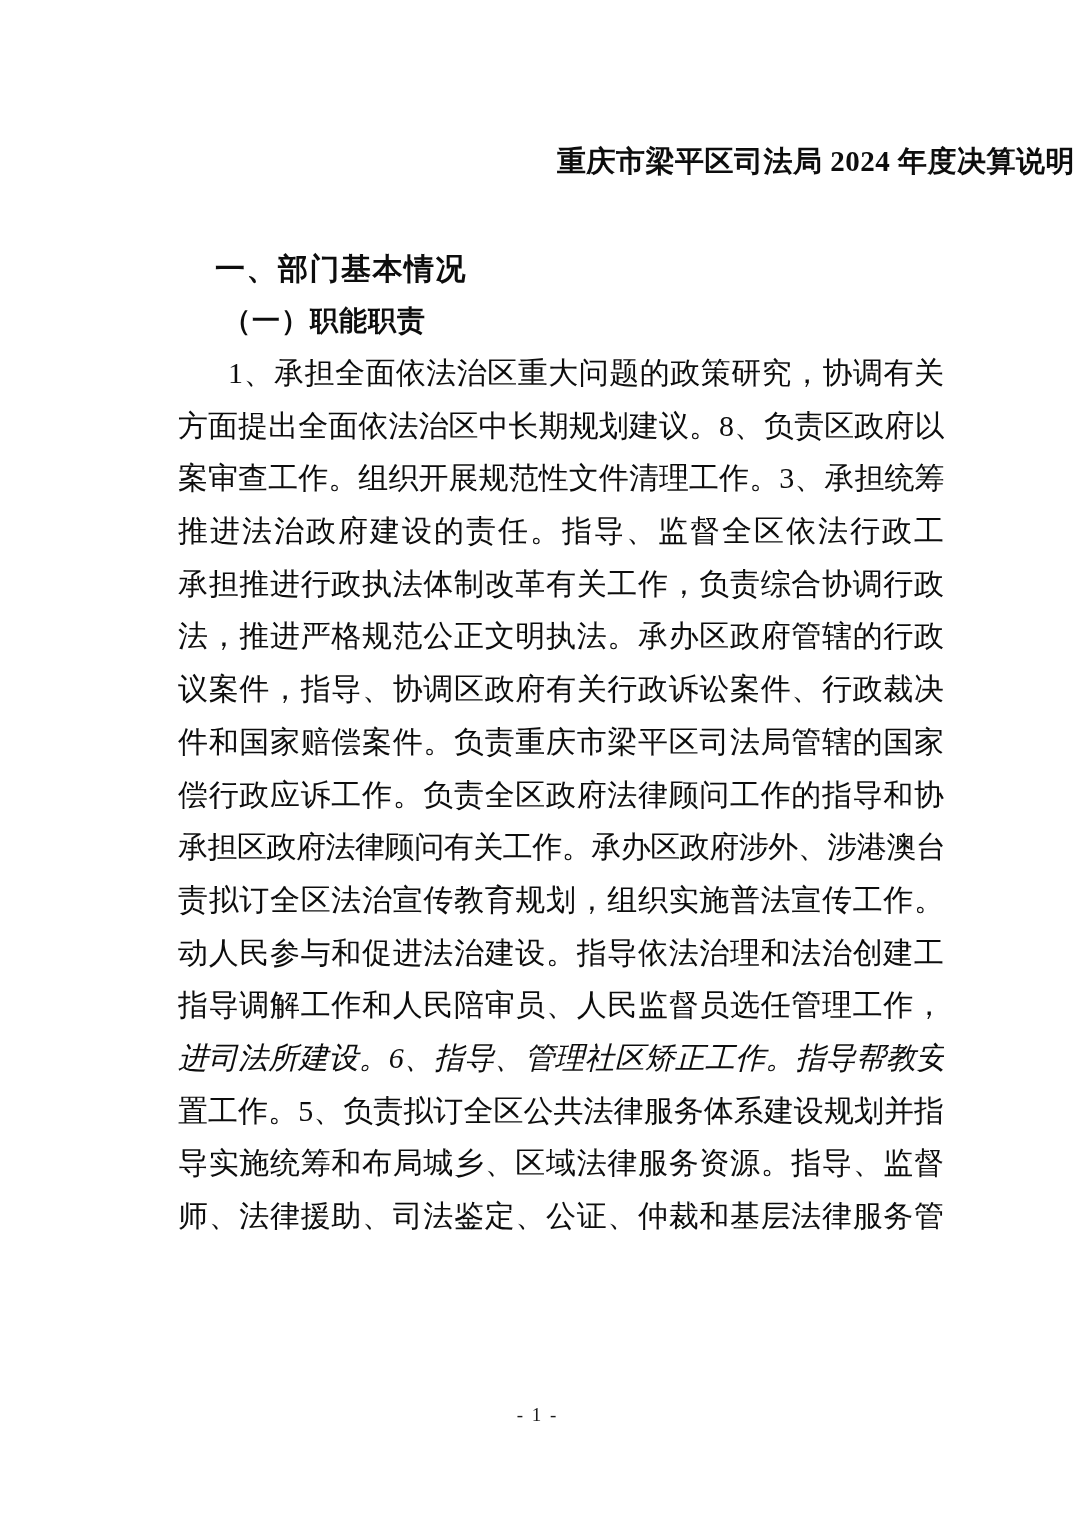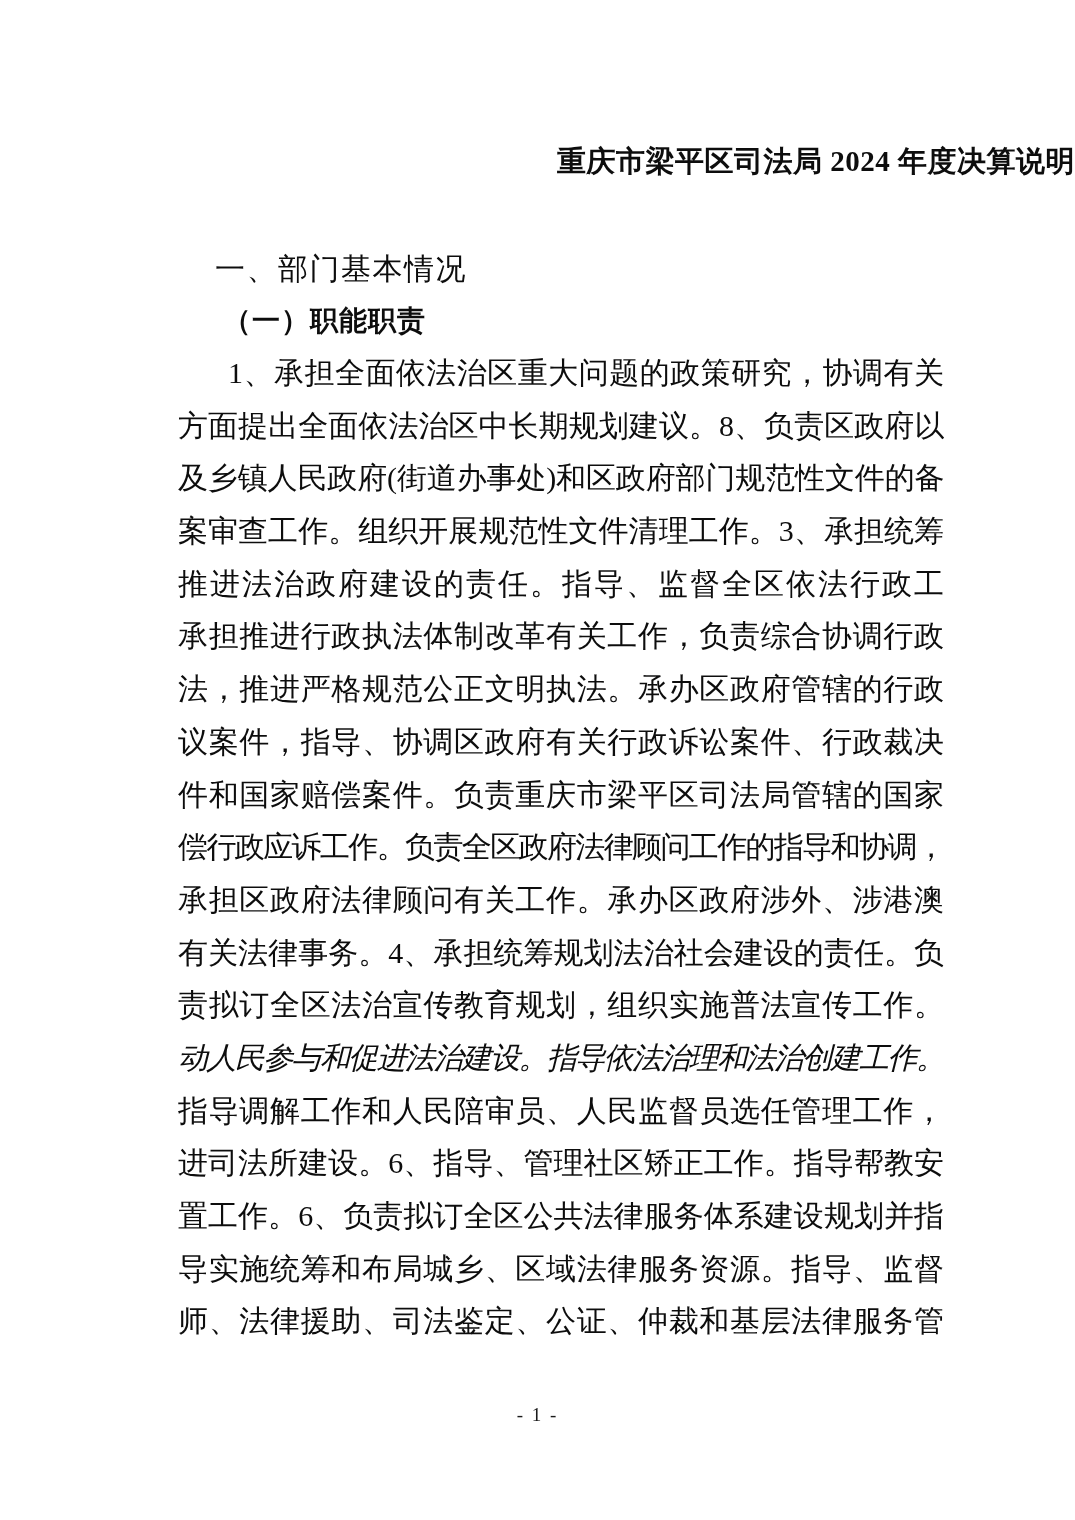--- a/index.html
+++ b/index.html
@@ -26,21 +26,21 @@
     font-size: 29px;
     line-height: 50px;
     letter-spacing: 0.5px;
     white-space: nowrap;
   }
   .section-heading {
     position: absolute;
     top: 249px;
     left: 215px;
     font-family: "Liberation Sans", sans-serif;
-    font-weight: normal;
+    font-weight: bold;
     font-size: 30px;
     line-height: 40px;
     letter-spacing: 1.5px;
     white-space: nowrap;
   }
   .subsection-heading {
     position: absolute;
     top: 302px;
     left: 223px;
     font-family: Liberation Sans, sans-serif;
@@ -95,34 +95,32 @@
 
   <div class="doc-title">重庆市梁平区司法局 2024 年度决算说明</div>
 
   <div class="section-heading">一、部门基本情况</div>
 
   <div class="subsection-heading">（一）职能职责</div>
 
   <div class="body-block">
       <div class="body-line">1、承担全面依法治区重大问题的政策研究，协调有关</div>
       <div class="body-line">方面提出全面依法治区中长期规划建议。8、负责区政府以</div>
-      <div class="body-line">及乡镇人民政府(街道办事处)和区政府部门规范性文件的备</div>
       <div class="body-line">案审查工作。组织开展规范性文件清理工作。3、承担统筹</div>
       <div class="body-line">推进法治政府建设的责任。指导、监督全区依法行政工作、</div>
       <div class="body-line">承担推进行政执法体制改革有关工作，负责综合协调行政执</div>
       <div class="body-line">法，推进严格规范公正文明执法。承办区政府管辖的行政复</div>
       <div class="body-line">议案件，指导、协调区政府有关行政诉讼案件、行政裁决案</div>
       <div class="body-line">件和国家赔偿案件。负责重庆市梁平区司法局管辖的国家赔</div>
       <div class="body-line">偿行政应诉工作。负责全区政府法律顾问工作的指导和协调，</div>
       <div class="body-line">承担区政府法律顾问有关工作。承办区政府涉外、涉港澳台</div>
-      <div class="body-line">有关法律事务。4、承担统筹规划法治社会建设的责任。负</div>
       <div class="body-line">责拟订全区法治宣传教育规划，组织实施普法宣传工作。推</div>
       <div class="body-line">动人民参与和促进法治建设。指导依法治理和法治创建工作。</div>
       <div class="body-line">指导调解工作和人民陪审员、人民监督员选任管理工作，推</div>
       <div class="body-line">进司法所建设。6、指导、管理社区矫正工作。指导帮教安</div>
-      <div class="body-line">置工作。6、负责拟订全区公共法律服务体系建设规划并指</div>
+      <div class="body-line">置工作。5、负责拟订全区公共法律服务体系建设规划并指</div>
       <div class="body-line">导实施统筹和布局城乡、区域法律服务资源。指导、监督律</div>
       <div class="body-line">师、法律援助、司法鉴定、公证、仲裁和基层法律服务管理</div>
     </div>
 
   <div class="page-number">- 1 -</div>
 
 </div>
 
 </body></html>

